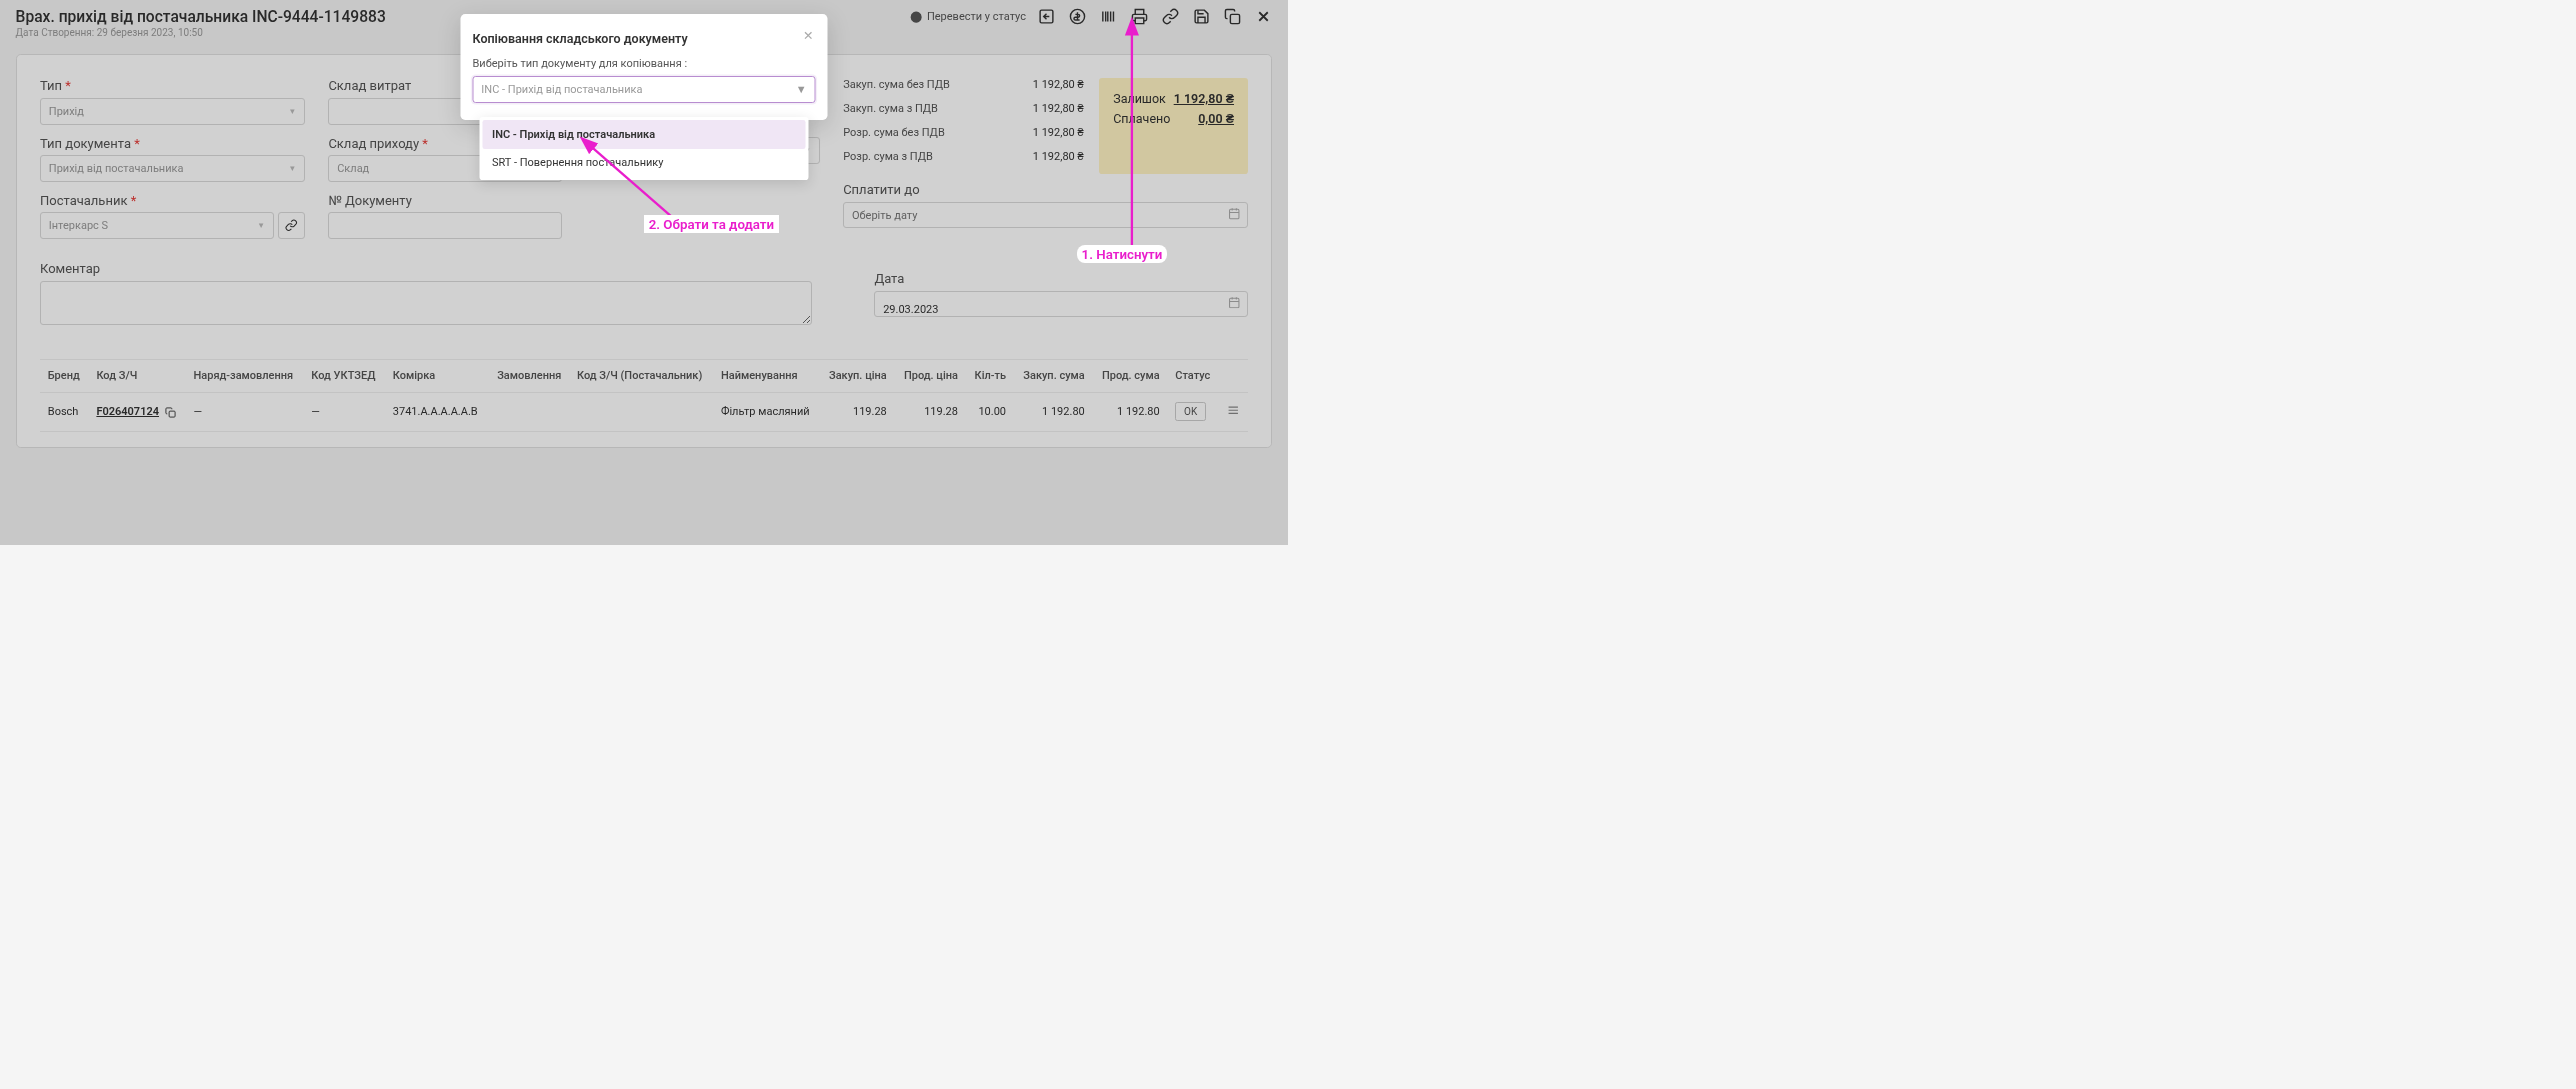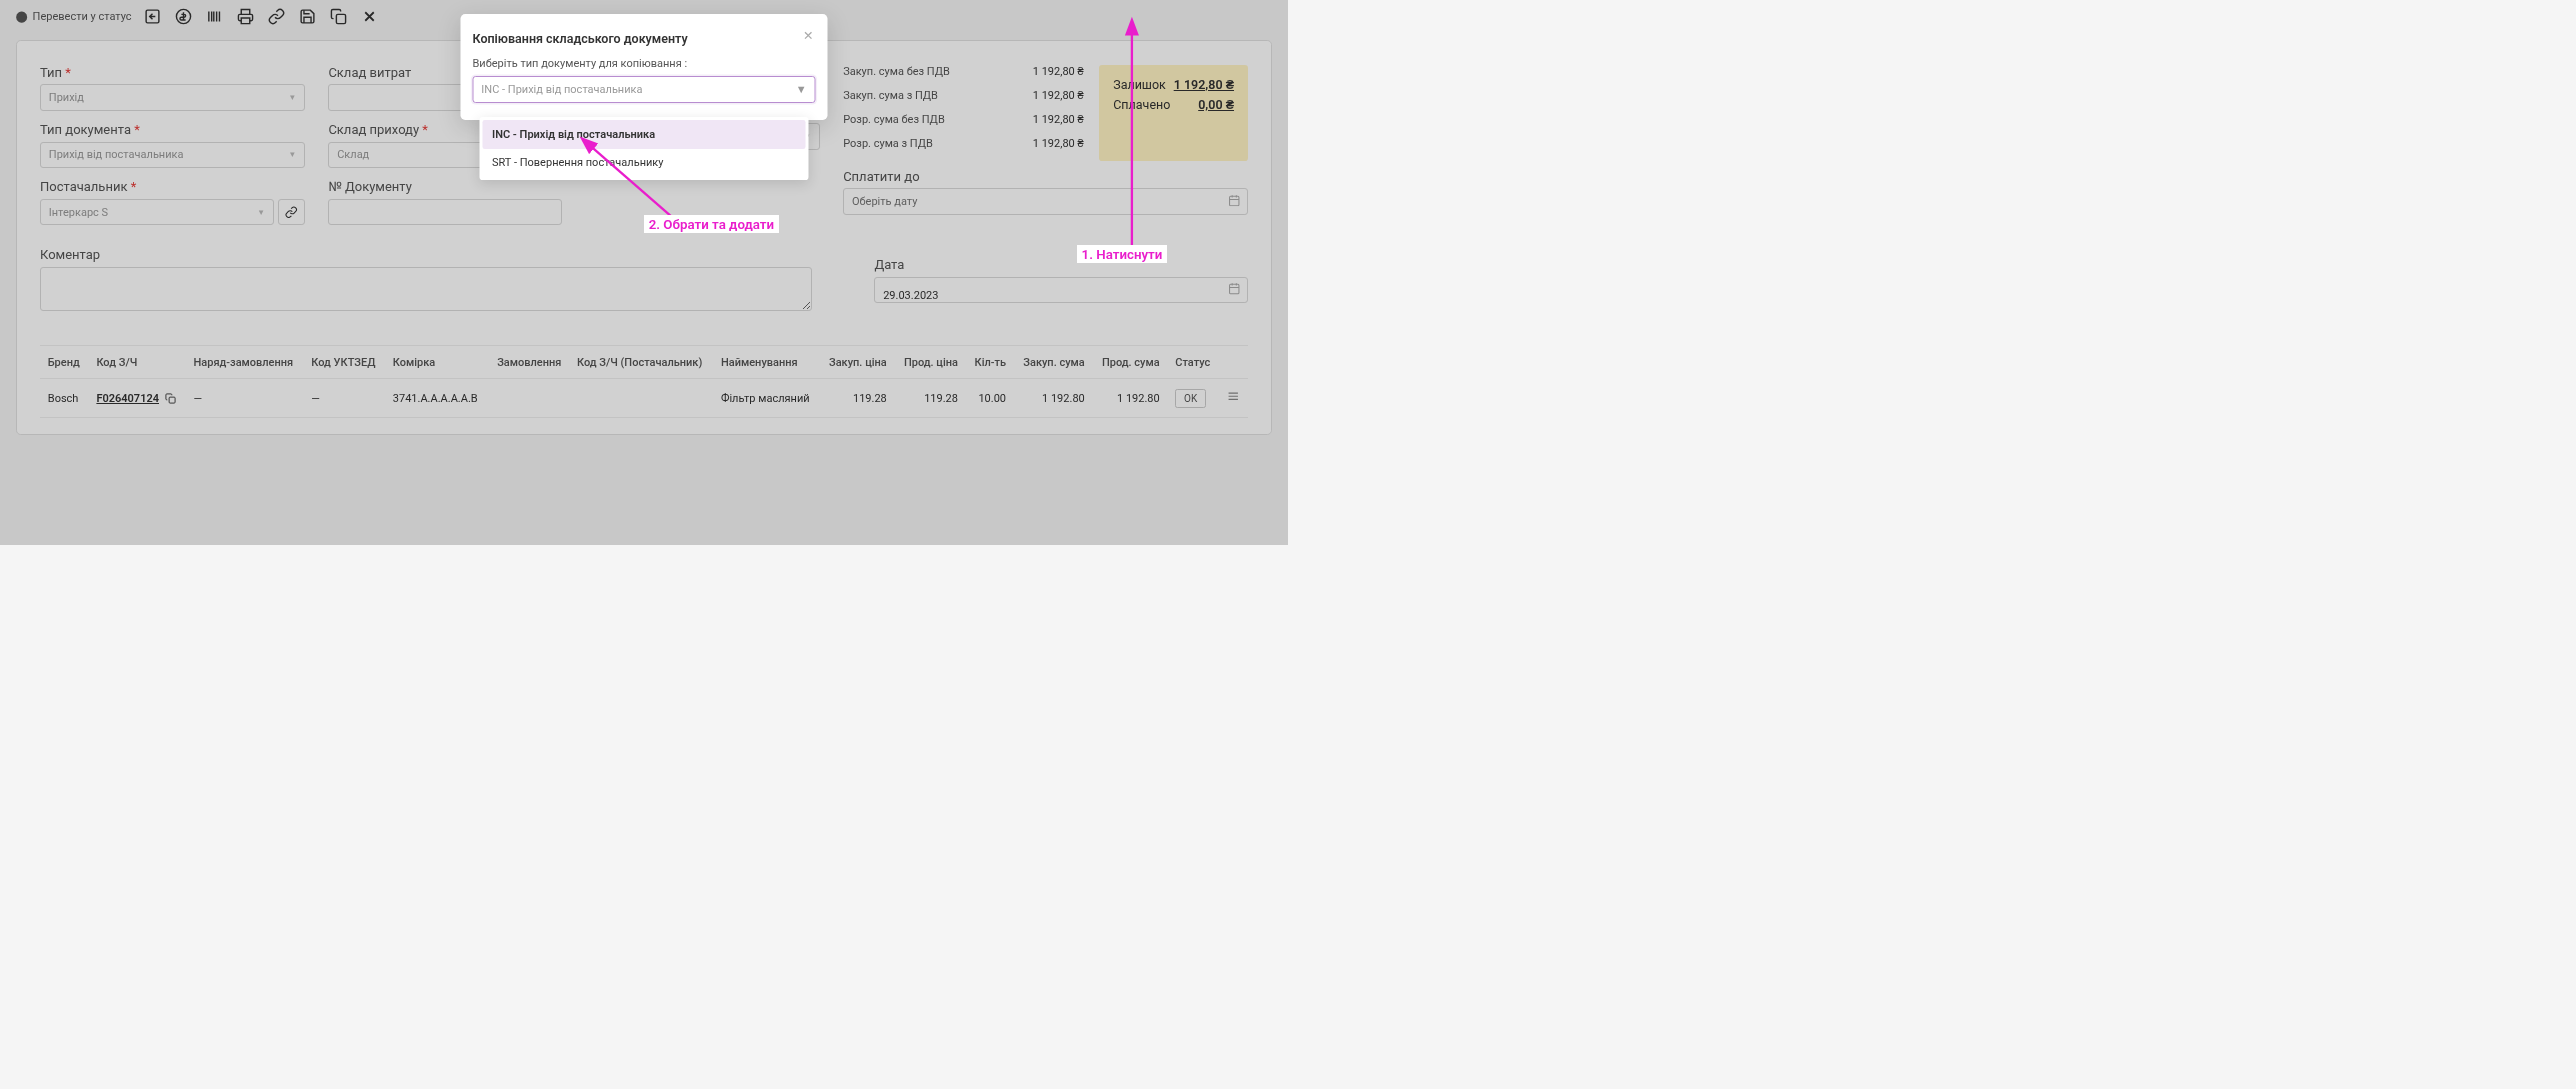--- a/index.html
+++ b/index.html
@@ -67,29 +67,33 @@
   .modal-title { font-size: 12.5px; font-weight: 600; margin-bottom: 11px; }
   .modal-close { position: absolute; top: 14px; right: 14px; color: #aaa; cursor: pointer; font-size: 12.5px; }
   .modal-label { font-size: 11px; color: #555; margin-bottom: 6.2px; }
   .modal-select { width: 100%; height: 26.5px; border: 0.8px solid #b88dd0; border-radius: 3.1px; padding: 0 7.8px; display: flex; align-items: center; justify-content: space-between; color: #999; cursor: pointer; background: #fff; }
   .modal-select:focus-within, .modal-select.open { border-color: #b88dd0; box-shadow: 0 0 0 1.6px rgba(184,141,208,0.15); }
   .dropdown { position: absolute; top: 103px; left: 19px; right: 19px; background: #fff; border-radius: 3.1px; box-shadow: 0 3.1px 12.5px rgba(0,0,0,0.12); padding: 3.1px; }
   .dropdown-item { padding: 7.8px 9.4px; font-size: 11px; cursor: pointer; border-radius: 2.3px; }
   .dropdown-item.active { background: #f0e6f5; font-weight: 600; }
   
   
-  .annotation-1 { position: absolute; top: 245px; right: 121px; background: #fff; padding: 1.6px 4.7px; color: #e91ecc; font-weight: 600; font-size: 13.3px; z-index: 50; }
+  .annotation-1 { position: absolute; top: 245px; right: 121px; background: #fff; padding: 1.6px 4.7px; color: #e91ecc; font-weight: 600; font-size: 13.3px; z-index: 50; border-radius: 8px; }
   .annotation-2 { position: absolute; top: 215px; left: 644px; background: #fff; padding: 1.6px 4.7px; color: #e91ecc; font-weight: 600; font-size: 13.3px; z-index: 50; }
   .arrow { position: absolute; z-index: 49; }
   .arrow svg { overflow: visible; }
 </style>
 </head>
 <body>
 
 <div class="header">
+  <div class="header-left">
+    <div class="page-title">Врах. прихід від постачальника INC-9444-1149883</div>
+    <div class="page-subtitle">Дата Створення: 29 березня 2023, 10:50</div>
+  </div>
   <div class="header-right">
     <div class="status-link">
       <span>⬤</span>
       <span>Перевести у статус</span>
     </div>
     <div class="header-icons">
       <svg class="header-icon" viewBox="0 0 24 24" fill="none" stroke="currentColor" stroke-width="2">
           <rect x="3" y="3" width="18" height="18" rx="2"></rect>
           <path d="M16 12H8M12 8l-4 4 4 4"></path>
         </svg>

